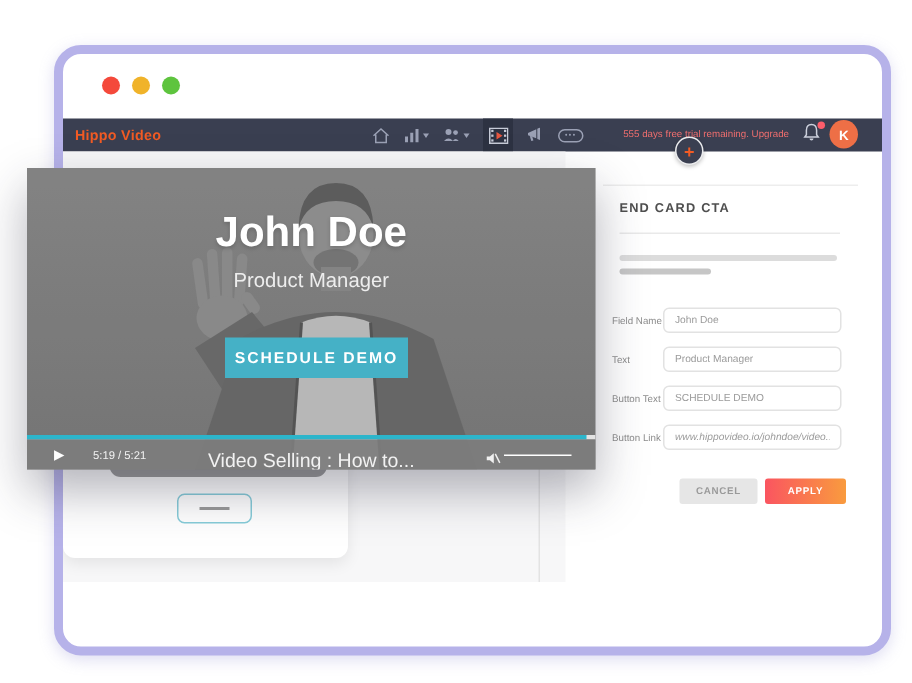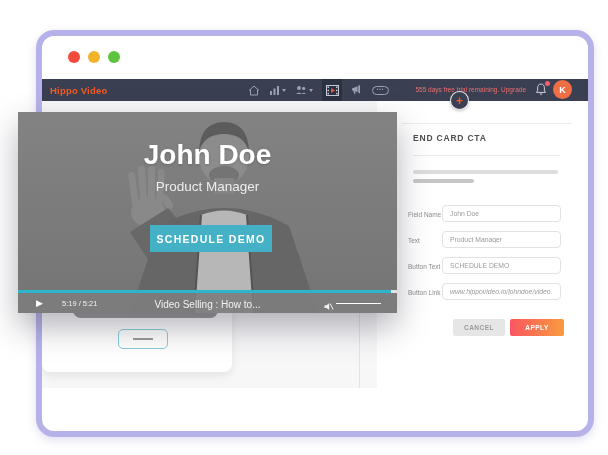--- a/index.html
+++ b/index.html
@@ -67,21 +67,21 @@
   .p-name{left:0;right:0;top:27px;text-align:center;color:#fff;font-size:28px;font-weight:700;
           text-shadow:0 1px 3px rgba(0,0,0,.18);}
   .p-role{left:0;right:0;top:67px;text-align:center;color:#ededed;font-size:13.5px;}
   .p-cta{left:132px;top:113px;width:122px;height:27px;background:#45b1c6;border:none;color:#fff;
          font-size:10.5px;font-weight:700;letter-spacing:1.3px;display:flex;align-items:center;justify-content:center;}
   .p-track{left:0;bottom:20px;width:100%;height:3px;background:rgba(255,255,255,.8);}
   .p-fill{left:0;top:0;height:3px;background:#2cb5cb;width:98%;}
   .p-controls{left:0;bottom:0;width:100%;height:20px;background:rgba(125,125,125,.92);}
   .p-play{left:18px;top:5px;color:#fff;font-size:9px;line-height:10px;}
   .p-time{left:44px;top:6px;color:#f2f2f2;font-size:7.5px;}
-  .p-title{left:0;right:0;top:6px;text-align:center;color:#f2f2f2;font-size:10px;}
+  .p-title{left:0;right:0;top:6px;text-align:center;color:#f2f2f2;font-size:13px;}
   .p-vol-icon{left:306px;top:5px;}
   .p-vol-line{left:318px;top:9.5px;width:45px;height:1.5px;background:#fff;}
 </style>
 </head>
 <body>
 
 <div class="stage">
 
   <div class="abs frame">
 

